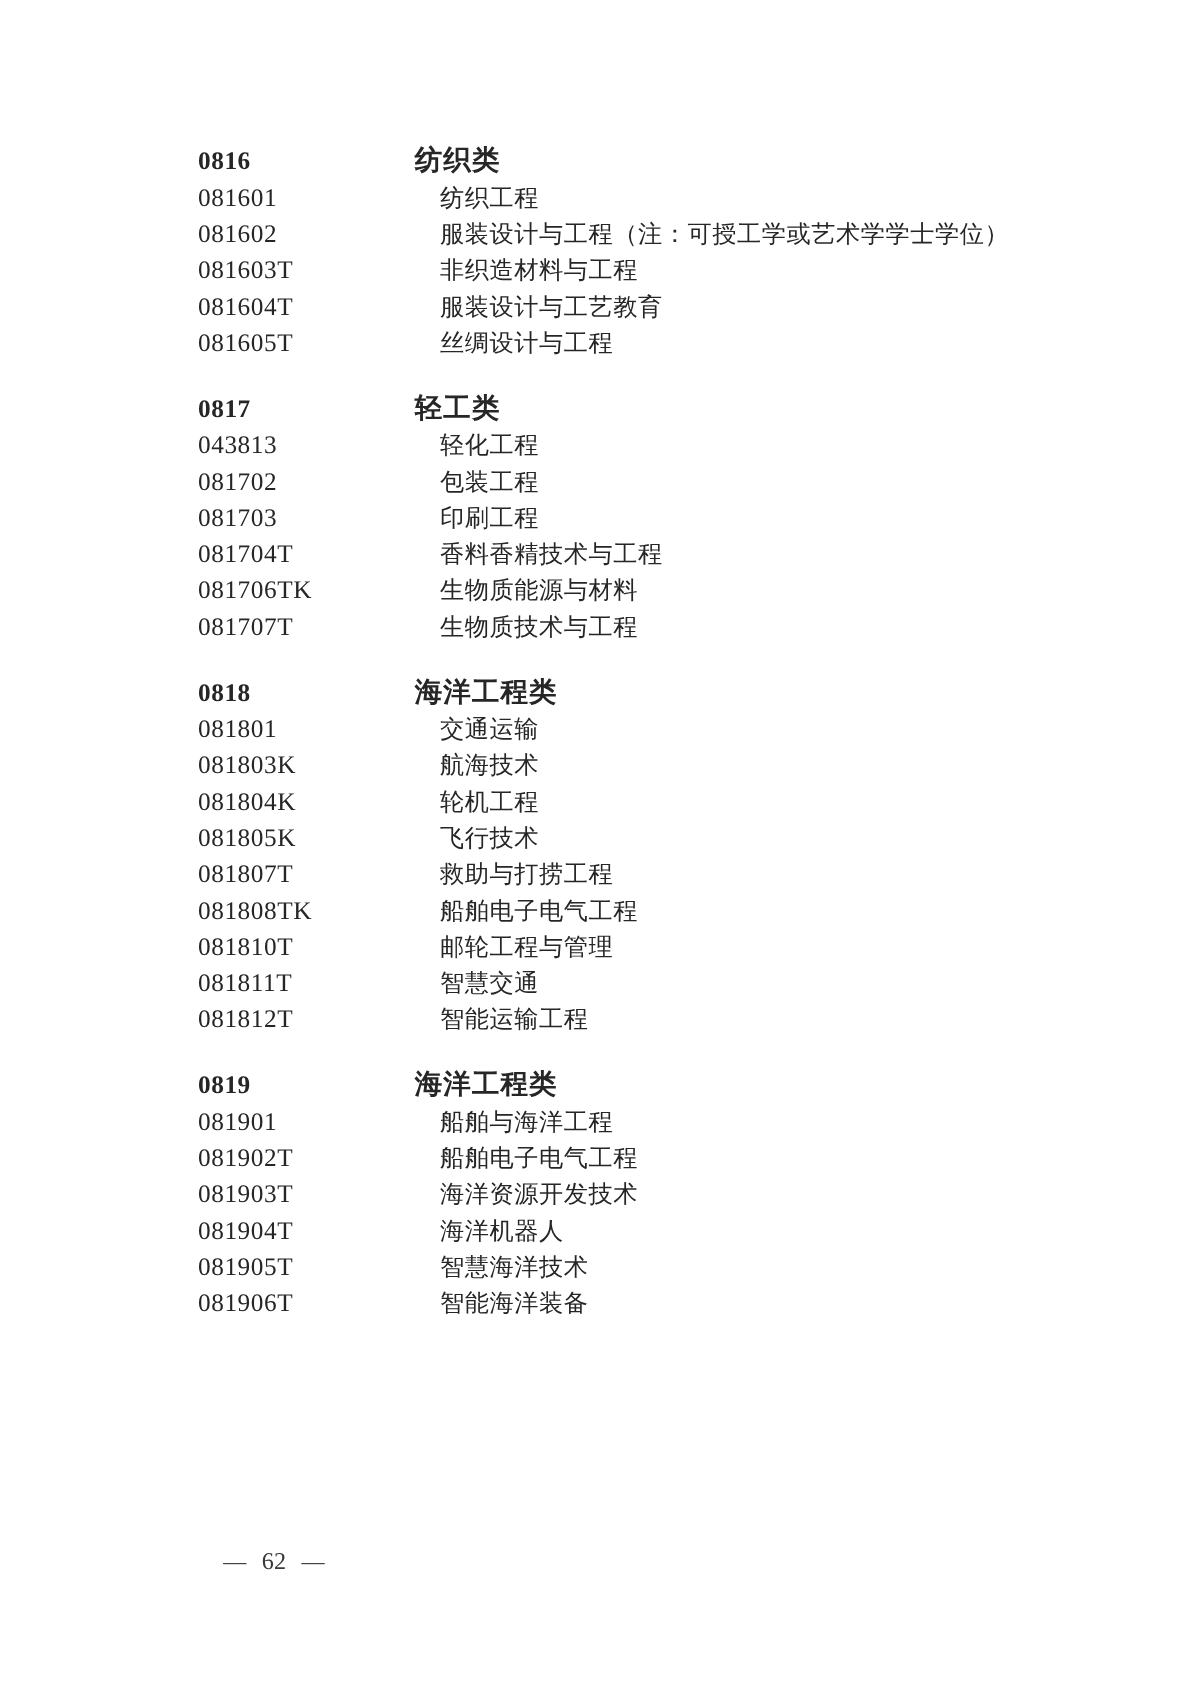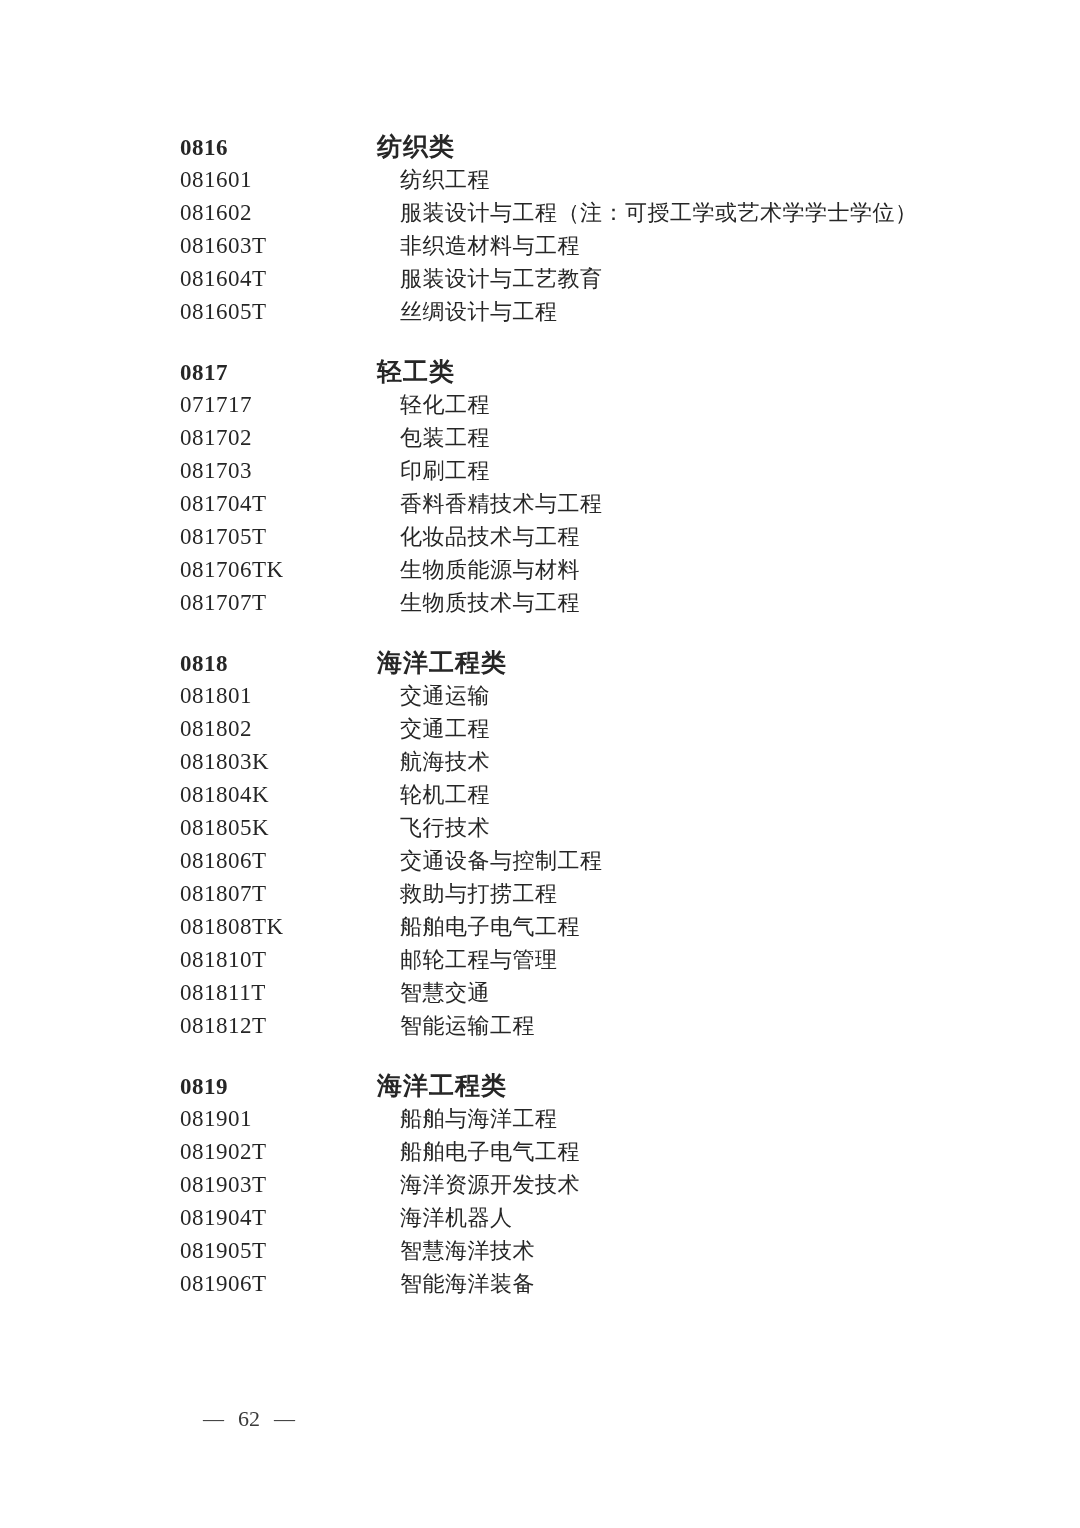--- a/index.html
+++ b/index.html
@@ -91,76 +91,64 @@
           <span class="code">081605T</span>
           <span class="name">丝绸设计与工程</span>
         </div>
       </div>
       <div class="section">
         <div class="row header-row">
           <span class="code">0817</span>
           <span class="name">轻工类</span>
         </div>
         <div class="row item-row">
-          <span class="code">071717</span>
+          <span class="code">043813</span>
           <span class="name">轻化工程</span>
         </div>
         <div class="row item-row">
           <span class="code">081702</span>
           <span class="name">包装工程</span>
         </div>
         <div class="row item-row">
           <span class="code">081703</span>
           <span class="name">印刷工程</span>
         </div>
         <div class="row item-row">
           <span class="code">081704T</span>
           <span class="name">香料香精技术与工程</span>
         </div>
         <div class="row item-row">
-          <span class="code">081705T</span>
-          <span class="name">化妆品技术与工程</span>
-        </div>
-        <div class="row item-row">
           <span class="code">081706TK</span>
           <span class="name">生物质能源与材料</span>
         </div>
         <div class="row item-row">
           <span class="code">081707T</span>
           <span class="name">生物质技术与工程</span>
         </div>
       </div>
       <div class="section">
         <div class="row header-row">
           <span class="code">0818</span>
           <span class="name">海洋工程类</span>
         </div>
         <div class="row item-row">
           <span class="code">081801</span>
           <span class="name">交通运输</span>
         </div>
         <div class="row item-row">
-          <span class="code">081802</span>
-          <span class="name">交通工程</span>
-        </div>
-        <div class="row item-row">
           <span class="code">081803K</span>
           <span class="name">航海技术</span>
         </div>
         <div class="row item-row">
           <span class="code">081804K</span>
           <span class="name">轮机工程</span>
         </div>
         <div class="row item-row">
           <span class="code">081805K</span>
           <span class="name">飞行技术</span>
-        </div>
-        <div class="row item-row">
-          <span class="code">081806T</span>
-          <span class="name">交通设备与控制工程</span>
         </div>
         <div class="row item-row">
           <span class="code">081807T</span>
           <span class="name">救助与打捞工程</span>
         </div>
         <div class="row item-row">
           <span class="code">081808TK</span>
           <span class="name">船舶电子电气工程</span>
         </div>
         <div class="row item-row">

